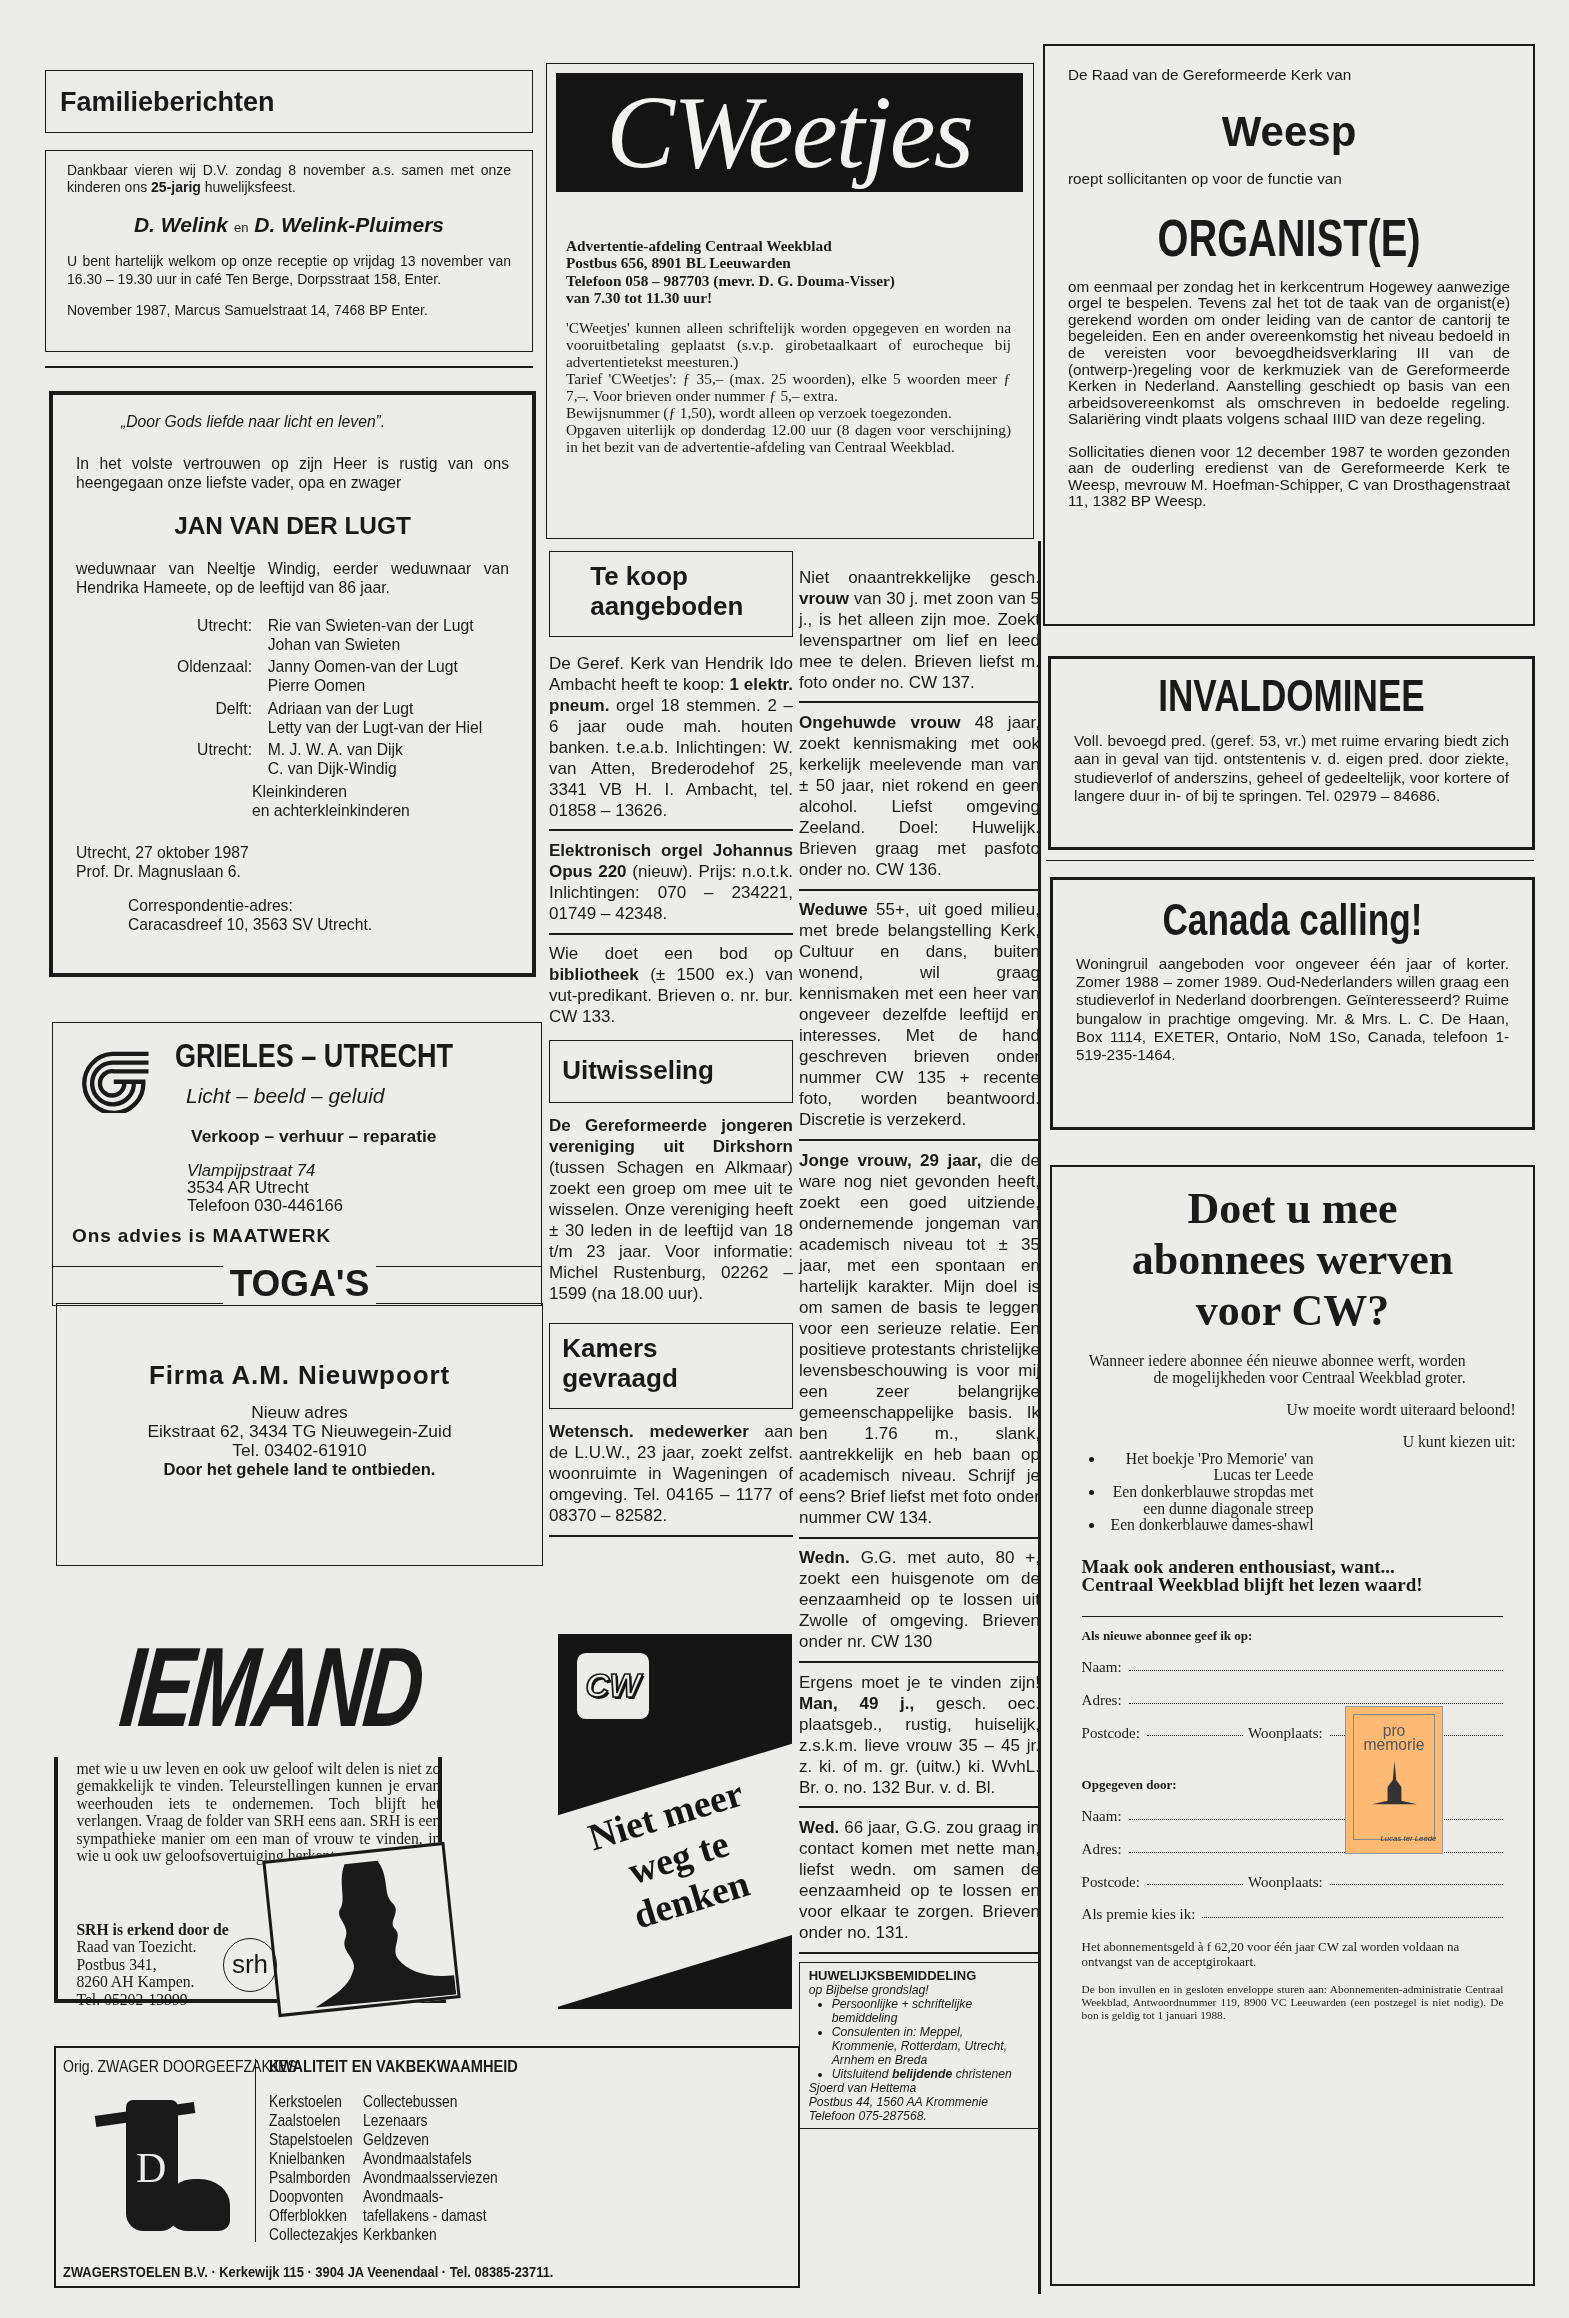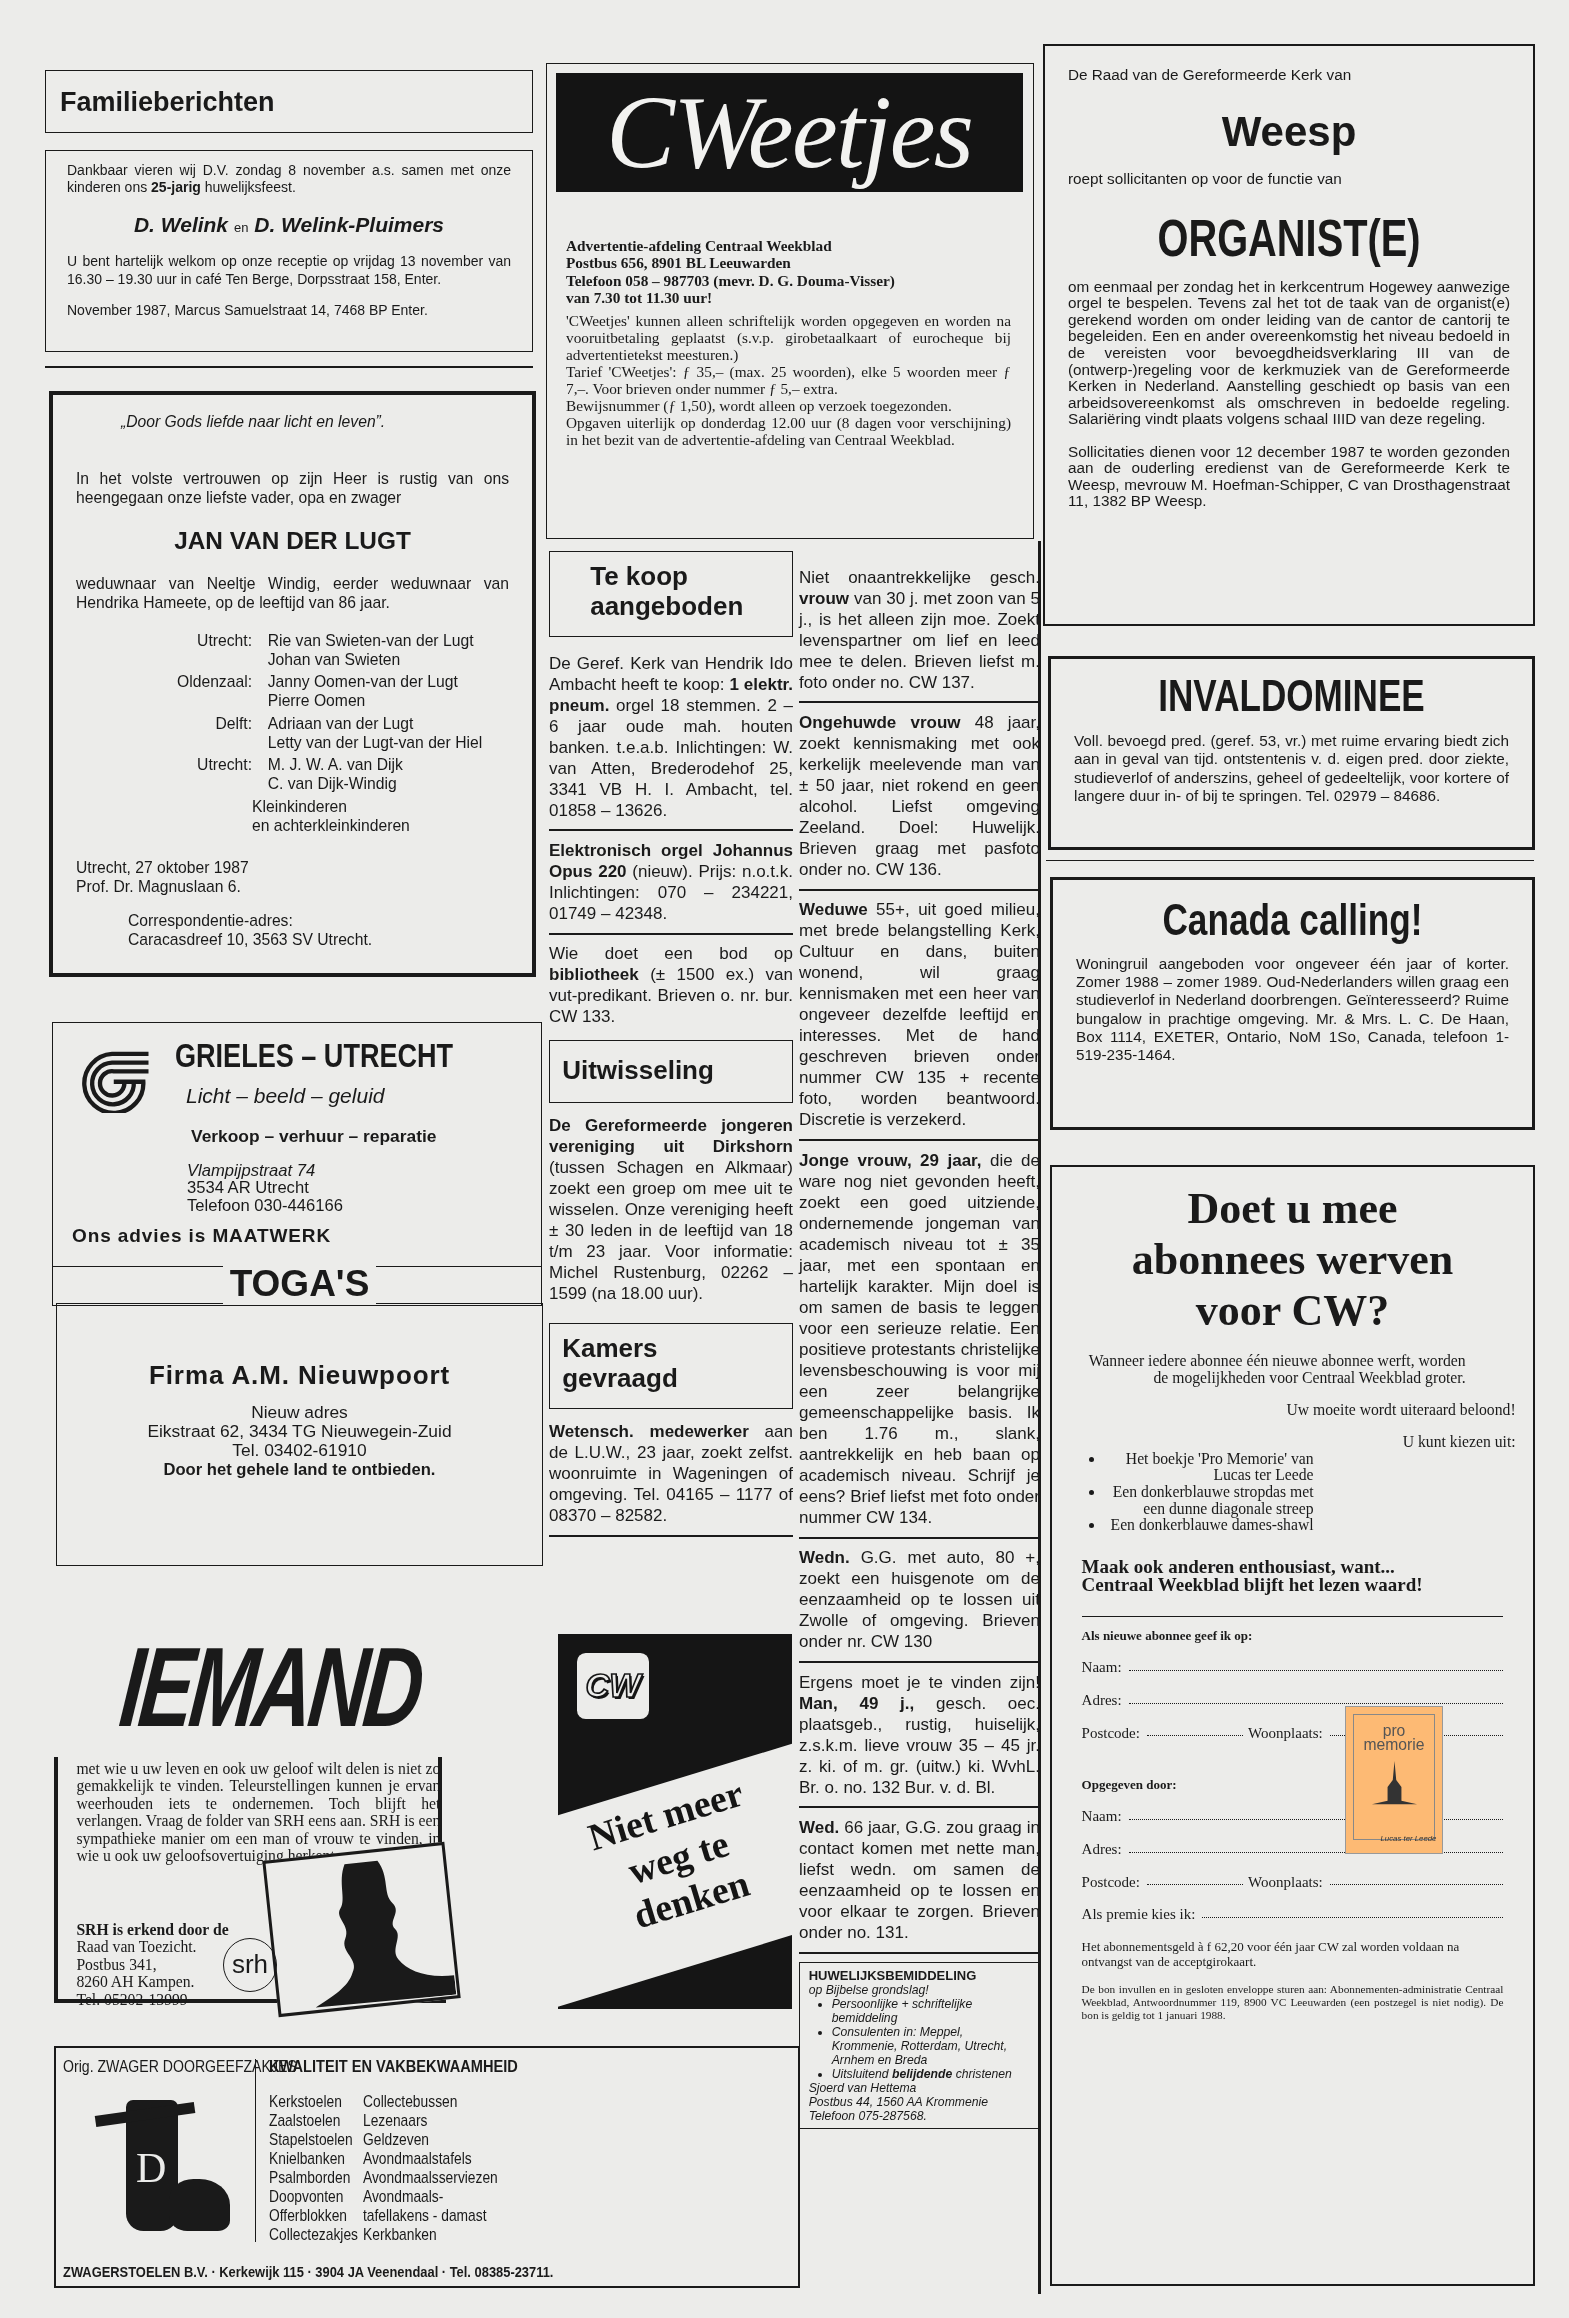--- a/index.html
+++ b/index.html
@@ -36,21 +36,21 @@
     <span>D. Welink</span>
     <span style="font-size:13px;font-weight:normal;font-style:normal;">en</span>
     <span>D. Welink-Pluimers</span>
   </p>
   <p class="just">U bent hartelijk welkom op onze receptie op vrijdag 13 november van 16.30 – 19.30 uur in café Ten Berge, Dorpsstraat 158, Enter.</p>
   <p style="margin-top:14px;">November 1987, Marcus Samuelstraat 14, 7468 BP Enter.</p>
 </div>
 <div class="rule" style="left:45px;top:366px;width:488px;"></div>
 
 <div class="abs box3" style="left:49px;top:391px;width:487px;height:586px;padding:17.4px 23px;font-size:15.7px;line-height:19px;border-width:4.4px;">
-  <p style="font-style:italic;padding-left:45px;margin-bottom:38px;">„Door Gods liefde naar licht en leven”.</p>
+  <p style="font-style:italic;padding-left:45px;margin-bottom:23px;">„Door Gods liefde naar licht en leven”.</p>
   <p class="just">In het volste vertrouwen op zijn Heer is rustig van ons heengegaan onze liefste vader, opa en zwager</p>
   <p style="text-align:center;font-weight:bold;font-size:24.4px;line-height:30px;margin:19px 0 17.4px;">JAN VAN DER LUGT</p>
   <p class="just">weduwnaar van Neeltje Windig, eerder weduwnaar van Hendrika Hameete, op de leeftijd van 86 jaar.</p>
   <div style="margin-top:19px;">
     <div class="rel" style="display:flex;margin-bottom:3.5px;">
       <div style="width:176px;text-align:right;padding-right:15.7px;">Utrecht:</div>
       <div>
           <div>Rie van Swieten-van der Lugt</div>
           <div>Johan van Swieten</div>
         </div>
@@ -175,21 +175,21 @@
 <div class="abs box" style="left:546px;top:63px;width:488px;height:476px;">
   <div class="abs" style="left:8.7px;top:8.7px;width:467px;height:119px;background:#141414;">
     <div style="color:#f2f2f0;font-family:'Liberation Serif',serif;font-style:italic;font-size:103px;line-height:119px;text-align:center;letter-spacing:-1.7px;">CWeetjes</div>
   </div>
   <div class="abs serif" style="left:19px;top:173px;width:445px;font-weight:bold;font-size:15.3px;line-height:17.4px;">
     <div>Advertentie-afdeling Centraal Weekblad</div>
     <div>Postbus 656, 8901 BL Leeuwarden</div>
     <div>Telefoon 058 – 987703 (mevr. D. G. Douma-Visser)</div>
     <div>van 7.30 tot 11.30 uur!</div>
   </div>
-  <div class="abs serif just" style="left:19px;top:248px;width:445px;font-size:15.3px;line-height:17px;">
+  <div class="abs serif just" style="left:19px;top:255px;width:445px;font-size:15.3px;line-height:17px;">
     <p>'CWeetjes' kunnen alleen schriftelijk worden opgegeven en worden na vooruitbetaling geplaatst (s.v.p. girobetaalkaart of eurocheque bij advertentietekst meesturen.)</p>
     <p>Tarief 'CWeetjes': ƒ 35,– (max. 25 woorden), elke 5 woorden meer ƒ 7,–. Voor brieven onder nummer ƒ 5,– extra.</p>
     <p>Bewijsnummer (ƒ 1,50), wordt alleen op verzoek toegezonden.</p>
     <p>Opgaven uiterlijk op donderdag 12.00 uur (8 dagen voor verschijning) in het bezit van de advertentie-afdeling van Centraal Weekblad.</p>
   </div>
 </div>
 
 <div class="abs" style="left:549px;top:551px;width:244px;">
   <div class="box" style="height:84px;padding-left:28px;">
     <div class="sec-title">

